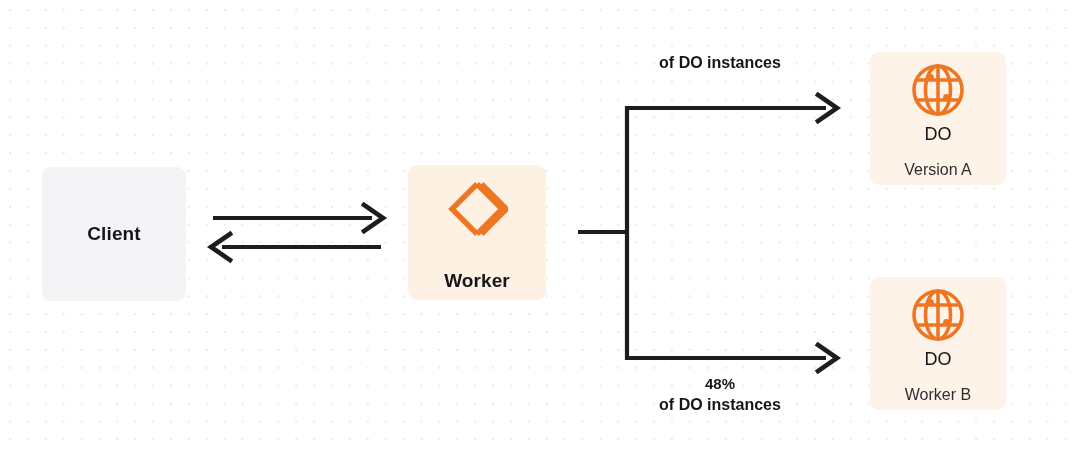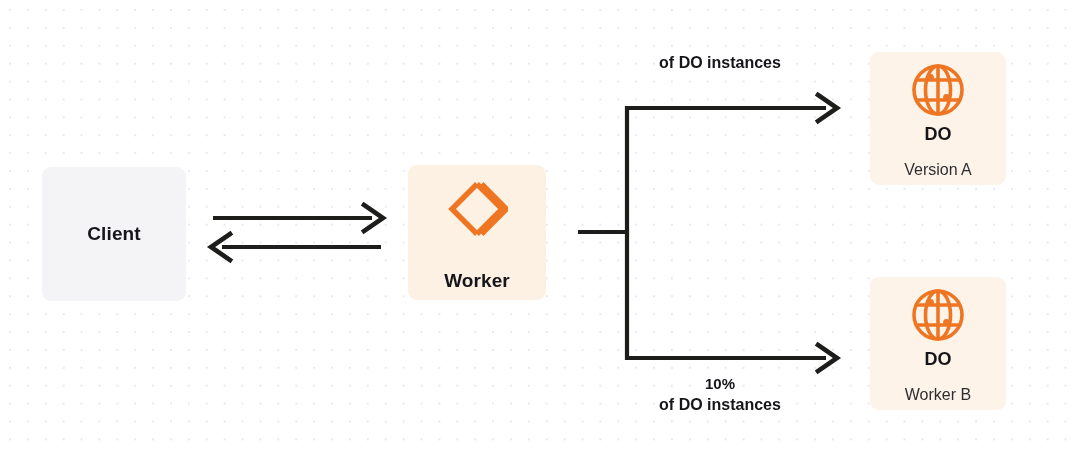--- a/index.html
+++ b/index.html
@@ -82,21 +82,21 @@
   #node-do-a { top: 52px; }
   #node-do-b { top: 277px; }
 
   .do-glyph {
     width: 56px;
     height: 56px;
     display: block;
   }
   .do-node .node-title {
     font-size: 18px;
-    font-weight: bold;
+    font-weight: normal;
     color: #16161a;
     margin-top: 7px;
     line-height: 1.1;
   }
   .do-node .node-sub {
     font-size: 16px;
     font-weight: normal;
     color: #2e2e32;
     margin-top: 16px;
     line-height: 1.1;
@@ -229,17 +229,17 @@
     </span>
     <div class="node-title">DO</div>
     <div class="node-sub">Worker B</div>
   </div>
 
   <div class="edge-label" id="label-top">
     <span class="sub">of DO instances</span>
   </div>
 
   <div class="edge-label" id="label-bottom">
-    <span class="pct">10%</span>
+    <span class="pct">48%</span>
     <span class="sub">of DO instances</span>
   </div>
 
 </div>
 
 </body></html>

